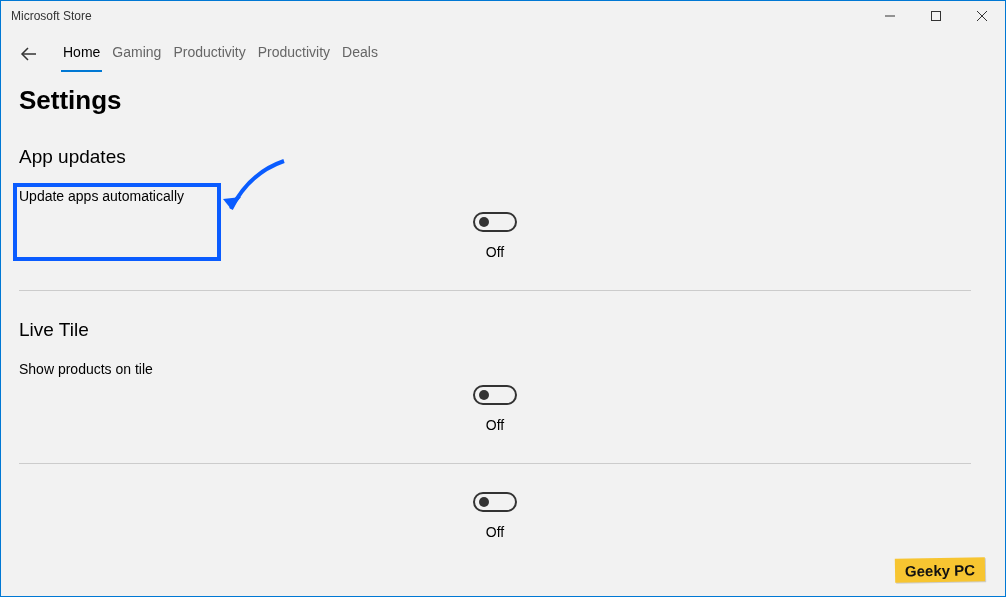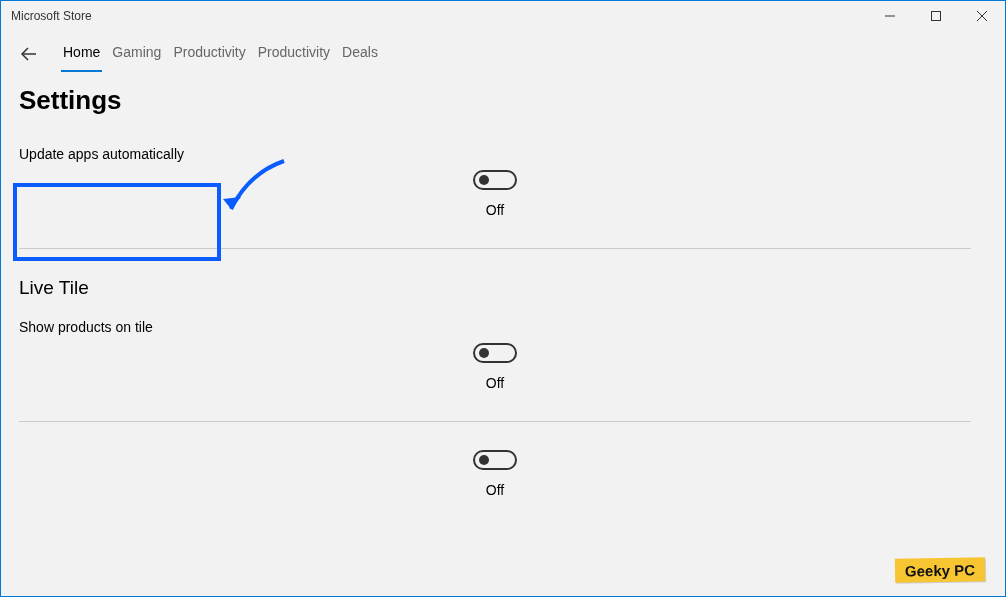--- a/index.html
+++ b/index.html
@@ -171,20 +171,21 @@
     <div class="nav-tab">Productivity</div>
     <div class="nav-tab">Productivity</div>
     <div class="nav-tab">Deals</div>
   </div>
 </div>
 
 <div class="content">
   <div class="page-title">Settings</div>
 
   <div class="setting-group">
+    <div class="section-title">App updates</div>
     <div class="setting-label">Update apps automatically</div>
     <div class="toggle-row">
       <div class="toggle">
         <div class="toggle-knob"></div>
       </div>
       <span class="toggle-state">Off</span>
     </div>
   </div>
 
   <div class="divider"></div>

